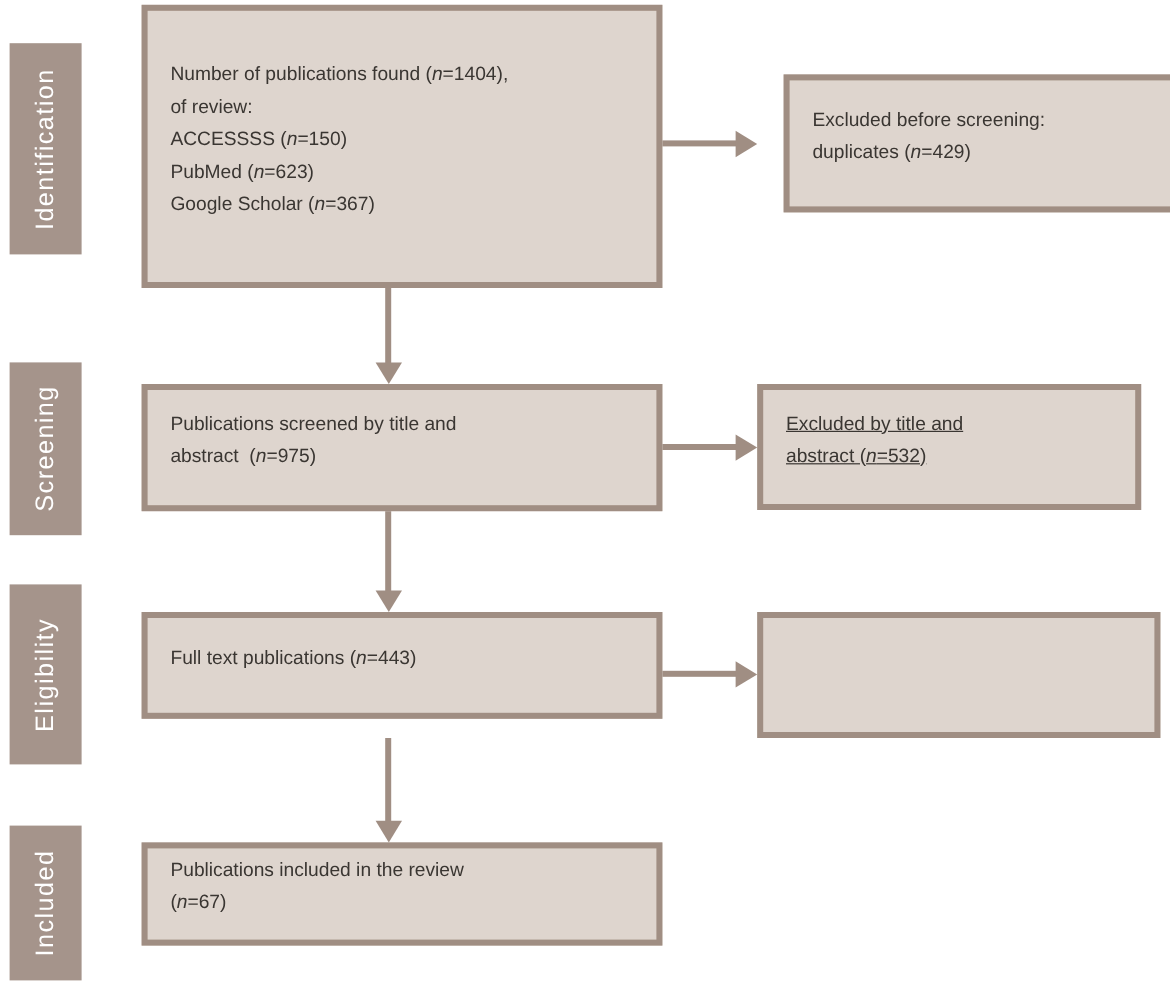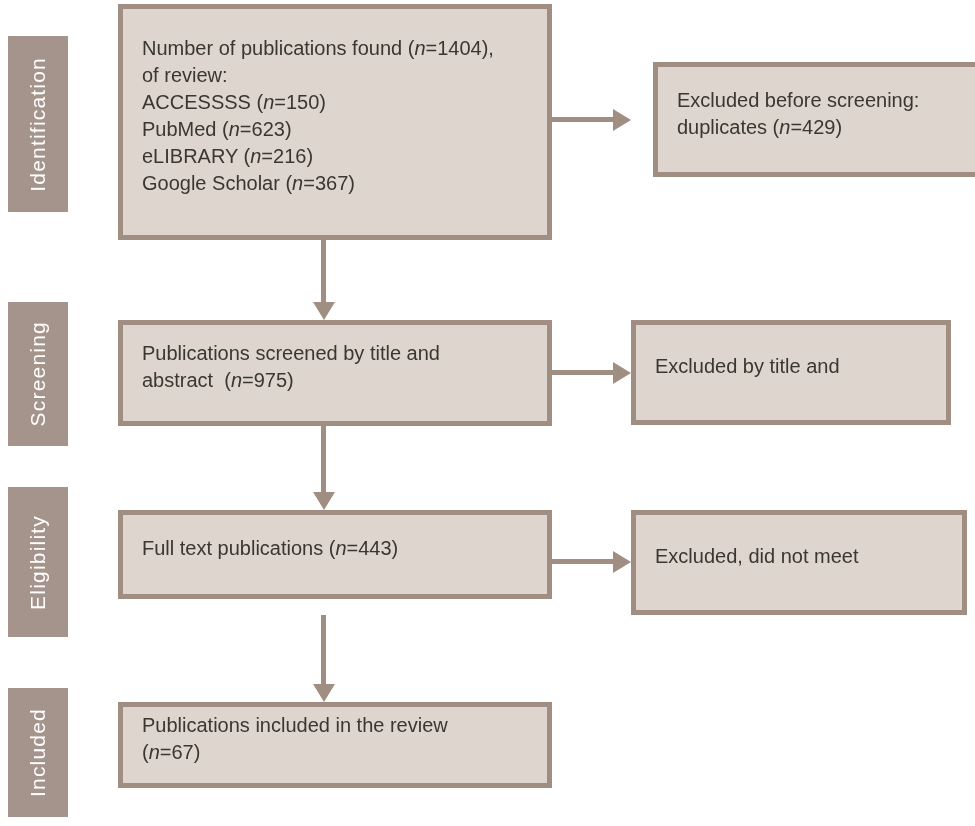--- a/index.html
+++ b/index.html
@@ -39,21 +39,21 @@
   .box {
     position: absolute;
     box-sizing: border-box;
     background: var(--box-fill, #ded5ce);
     border: 5px solid var(--box-border, #a08e83);
     display: flex;
     flex-direction: column;
     justify-content: center;
     padding: 8px 14px 20px 19px;
     color: var(--text, #3a3632);
-    font-size: 20px;
+    font-size: 16px;
     line-height: 27px;
   }
   .box .line {
     white-space: pre-wrap;
   }
   .box .line i {
     font-style: italic;
   }
   
   .arrow-v {
@@ -105,21 +105,20 @@
   </div>
   <div class="stage" style="top:688px; height:129px;">
     <span>Included</span>
   </div>
 
   <div class="box" style="left:118px; top:4px; width:434px; height:236px;">
       <div class="line">Number of publications found (<i>n</i>=1404),</div>
       <div class="line">of review:</div>
       <div class="line">ACCESSSS (<i>n</i>=150)</div>
       <div class="line">PubMed (<i>n</i>=623)</div>
-      <div class="line">eLIBRARY (<i>n</i>=216)</div>
       <div class="line">Google Scholar (<i>n</i>=367)</div>
     </div>
 
   <div class="box" style="left:118px; top:320px; width:434px; height:106px;justify-content:center;">
       <div class="line">Publications screened by title and</div>
       <div class="line">abstract  (<i>n</i>=975)</div>
     </div>
 
   <div class="box" style="left:118px; top:510px; width:434px; height:89px;">
       <div class="line">Full text publications (<i>n</i>=443)</div>
@@ -128,26 +127,26 @@
   <div class="box" style="left:118px; top:702px; width:434px; height:86px;">
       <div class="line">Publications included in the review</div>
       <div class="line">(<i>n</i>=67)</div>
     </div>
 
   <div class="box" style="left:653px; top:62px; width:389px; height:115px;">
       <div class="line">Excluded before screening:</div>
       <div class="line">duplicates (<i>n</i>=429)</div>
     </div>
 
-  <div class="box" style="left:631px; top:320px; width:320px; height:105px;">
+  <div class="box" style="left:631px; top:320px; width:320px; height:105px;text-decoration:underline;">
       <div class="line">Excluded by title and</div>
+      <div class="line">abstract (<i>n</i>=532)</div>
     </div>
 
   <div class="box" style="left:631px; top:510px; width:336px; height:105px;">
-      <div class="line">Excluded, did not meet</div>
     </div>
 
   <div class="arrow-v" style="left:321px; top:240px; height:63px;"></div>
   <div class="arrow-v" style="left:321px; top:426px; height:67px;"></div>
   <div class="arrow-v" style="left:321px; top:615px; height:70px;"></div>
 
   <div class="arrow-h" style="left:552px; top:117px; width:62px;"></div>
   <div class="arrow-h" style="left:552px; top:370px; width:62px;"></div>
   <div class="arrow-h" style="left:552px; top:559px; width:62px;"></div>
 

